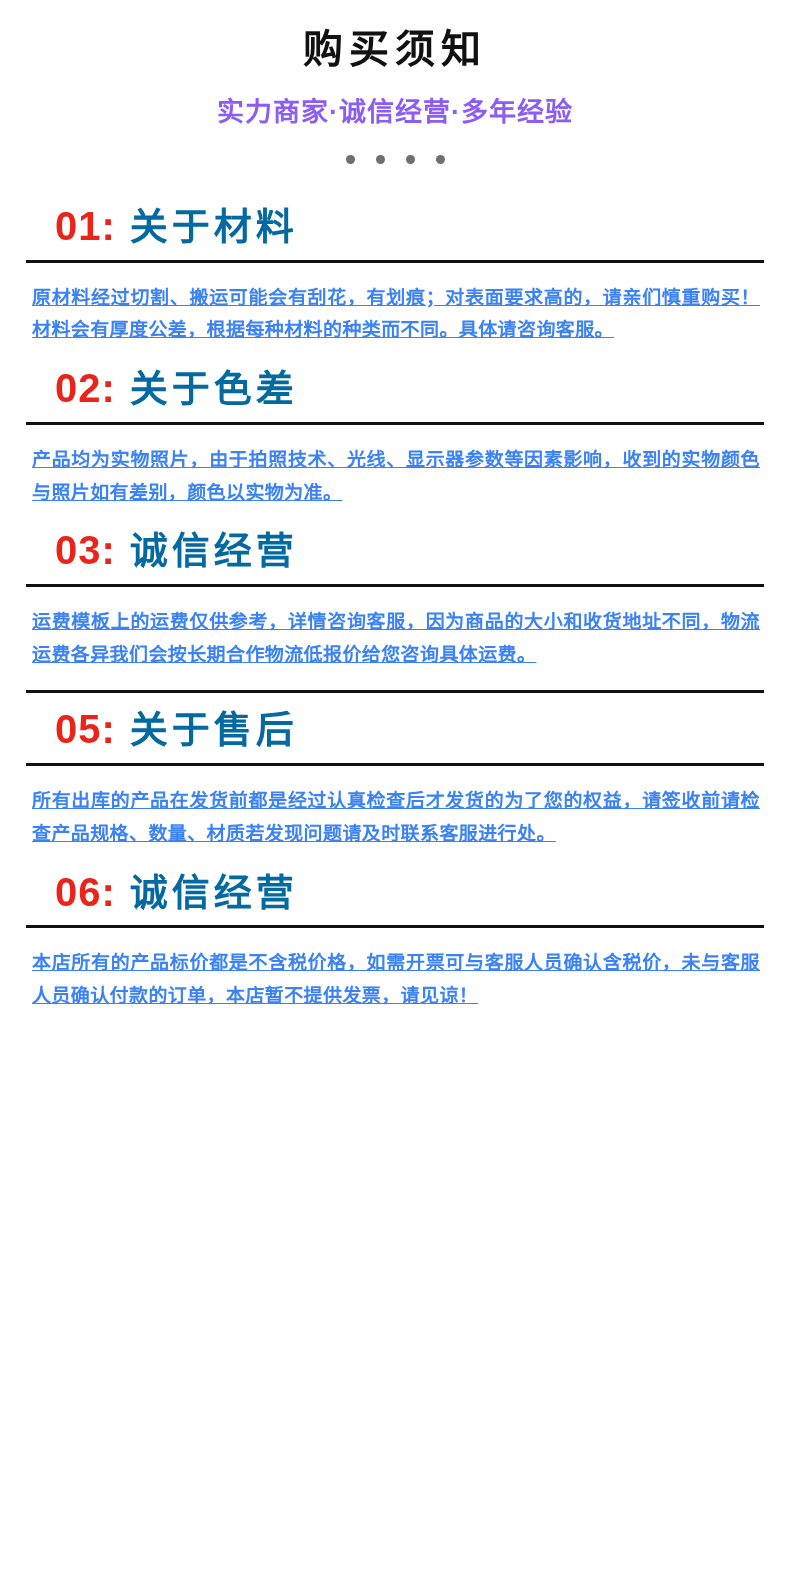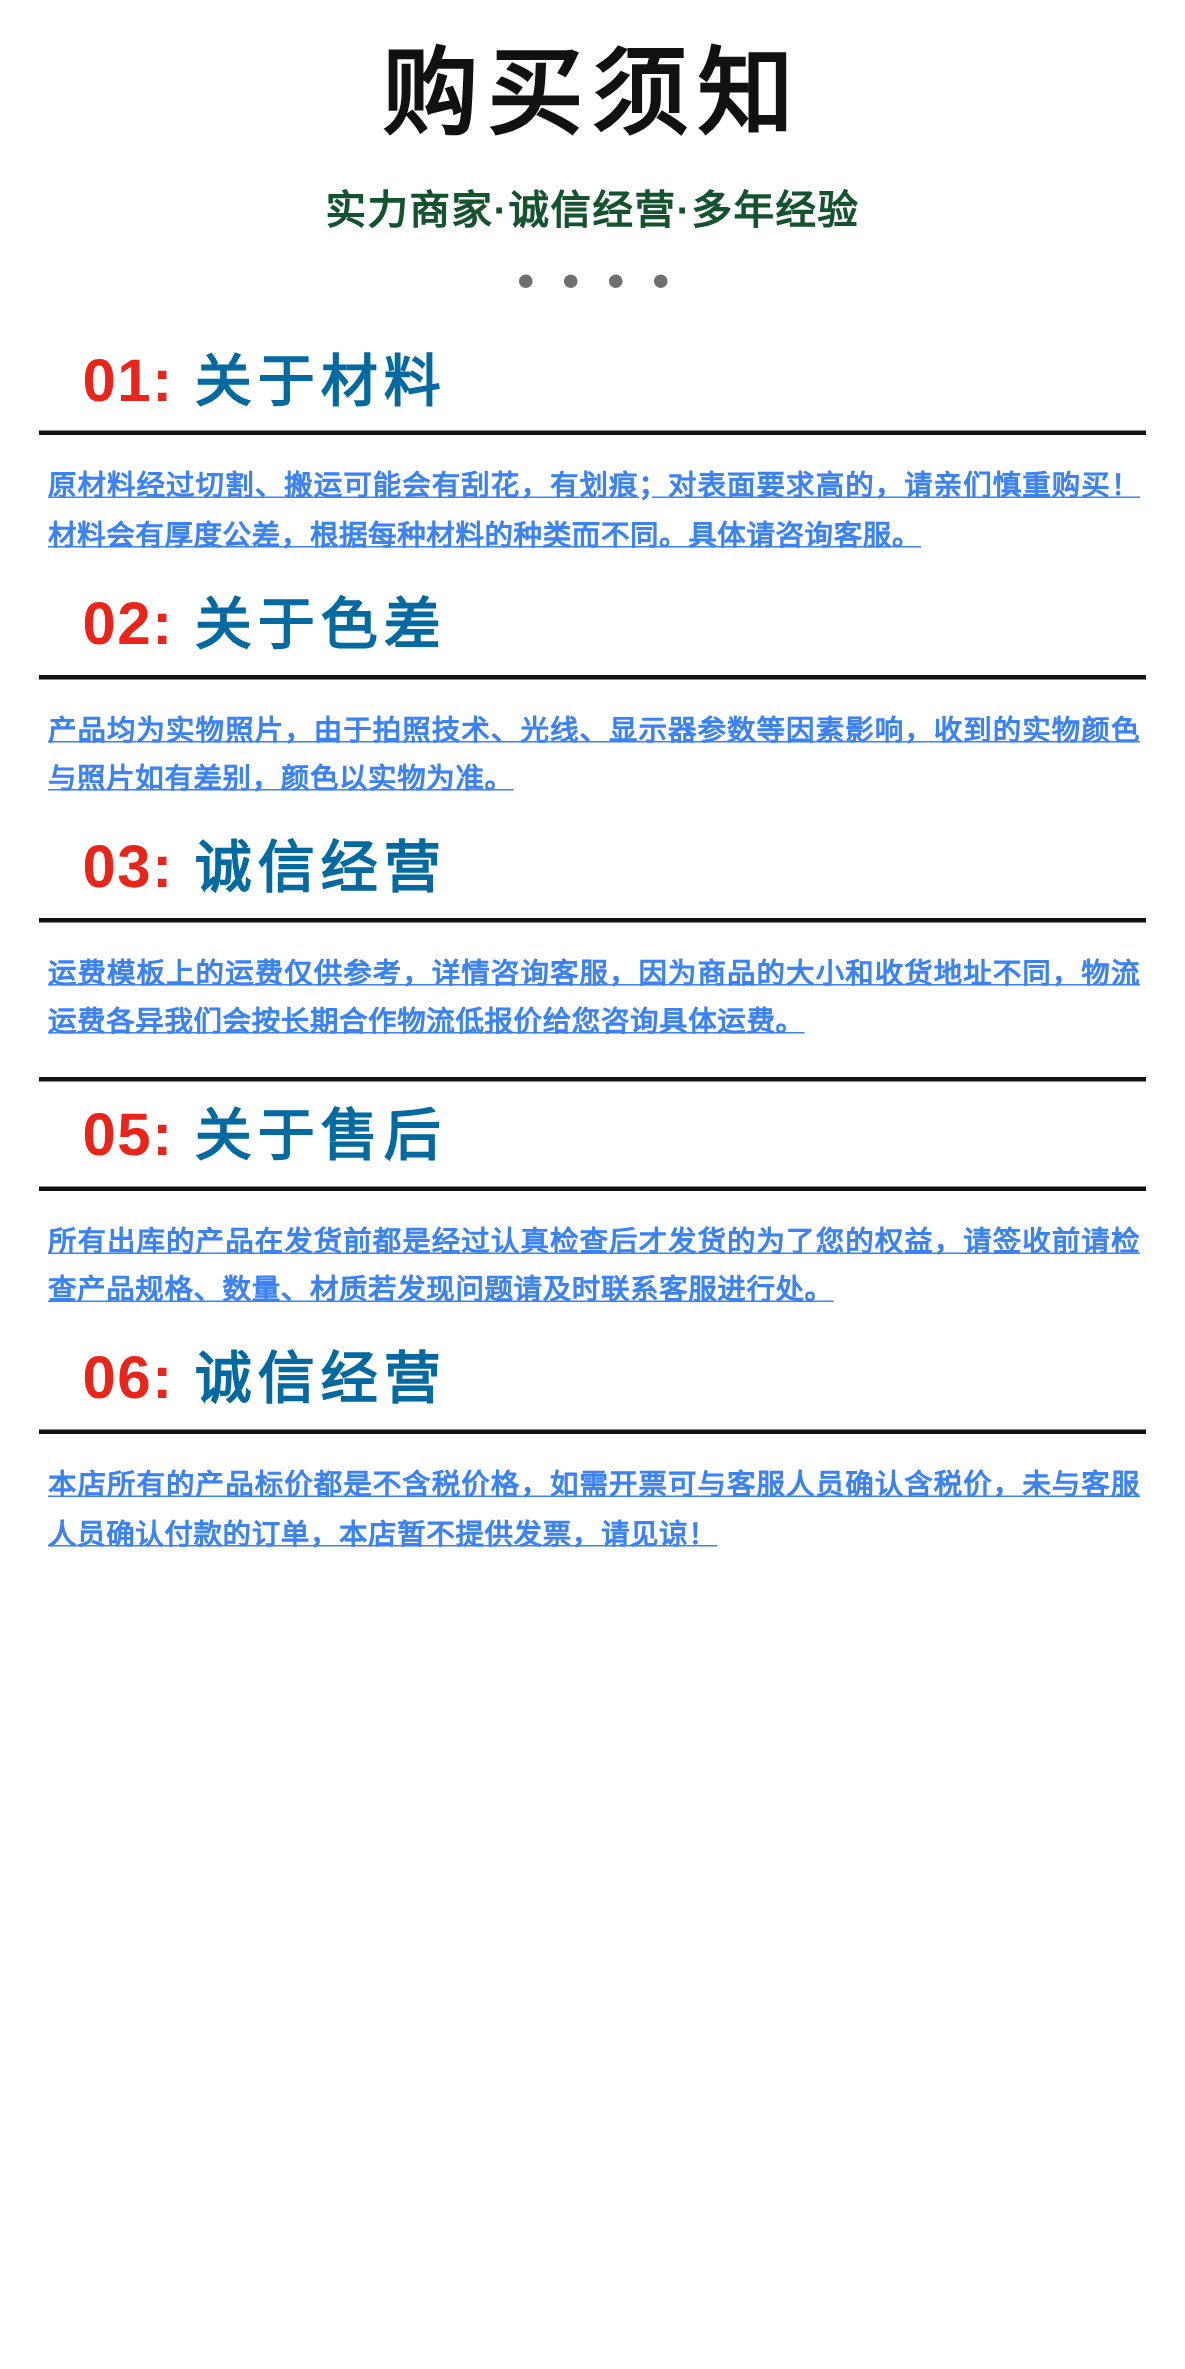--- a/index.html
+++ b/index.html
@@ -21,32 +21,32 @@
     padding: 0 0 30px 0;
     position: relative;
     background: #ffffff;
   }
   
   .header {
     text-align: center;
     padding-top: 26px;
   }
   .main-title {
-    font-size: 64px;
+    font-size: 40px;
     font-weight: bold;
     letter-spacing: 6px;
     line-height: 1.15;
     color: #111111;
     margin: 0;
   }
   .sub-title {
     font-size: 27px;
     font-weight: bold;
     letter-spacing: 1px;
-    color: #14532d;
+    color: #8b5cf6;
     margin: 18px 0 0 0;
   }
   .dots {
     margin: 26px 0 0 0;
     display: flex;
     justify-content: center;
     gap: 21px;
     align-items: center;
   }
   .dot {

